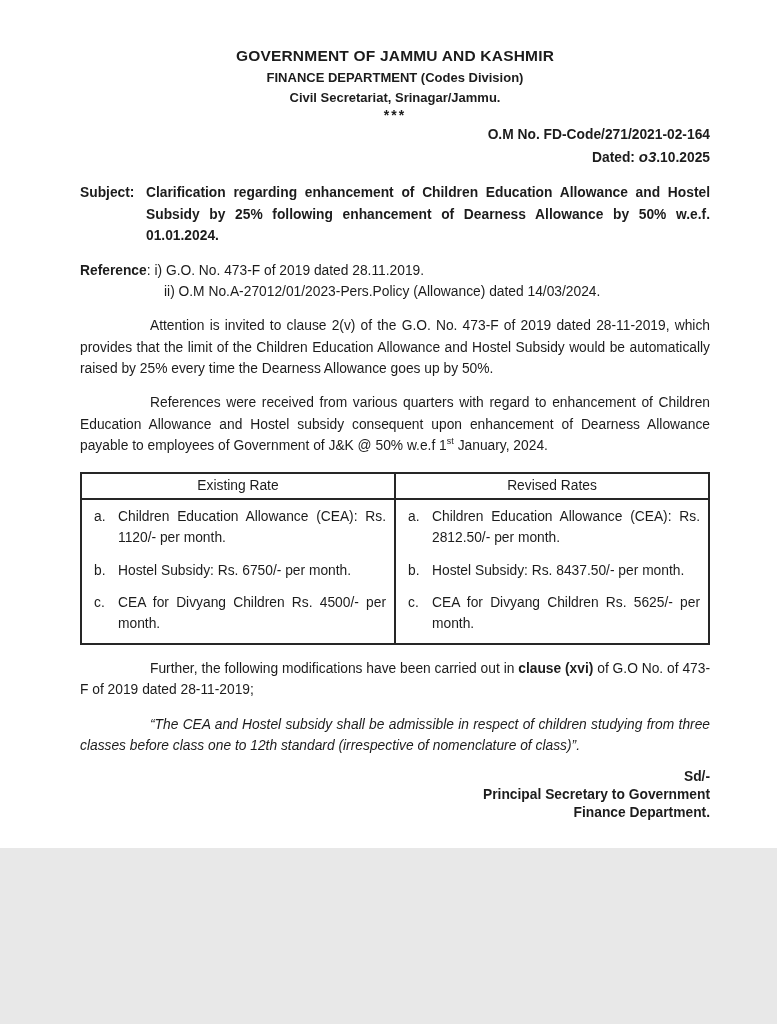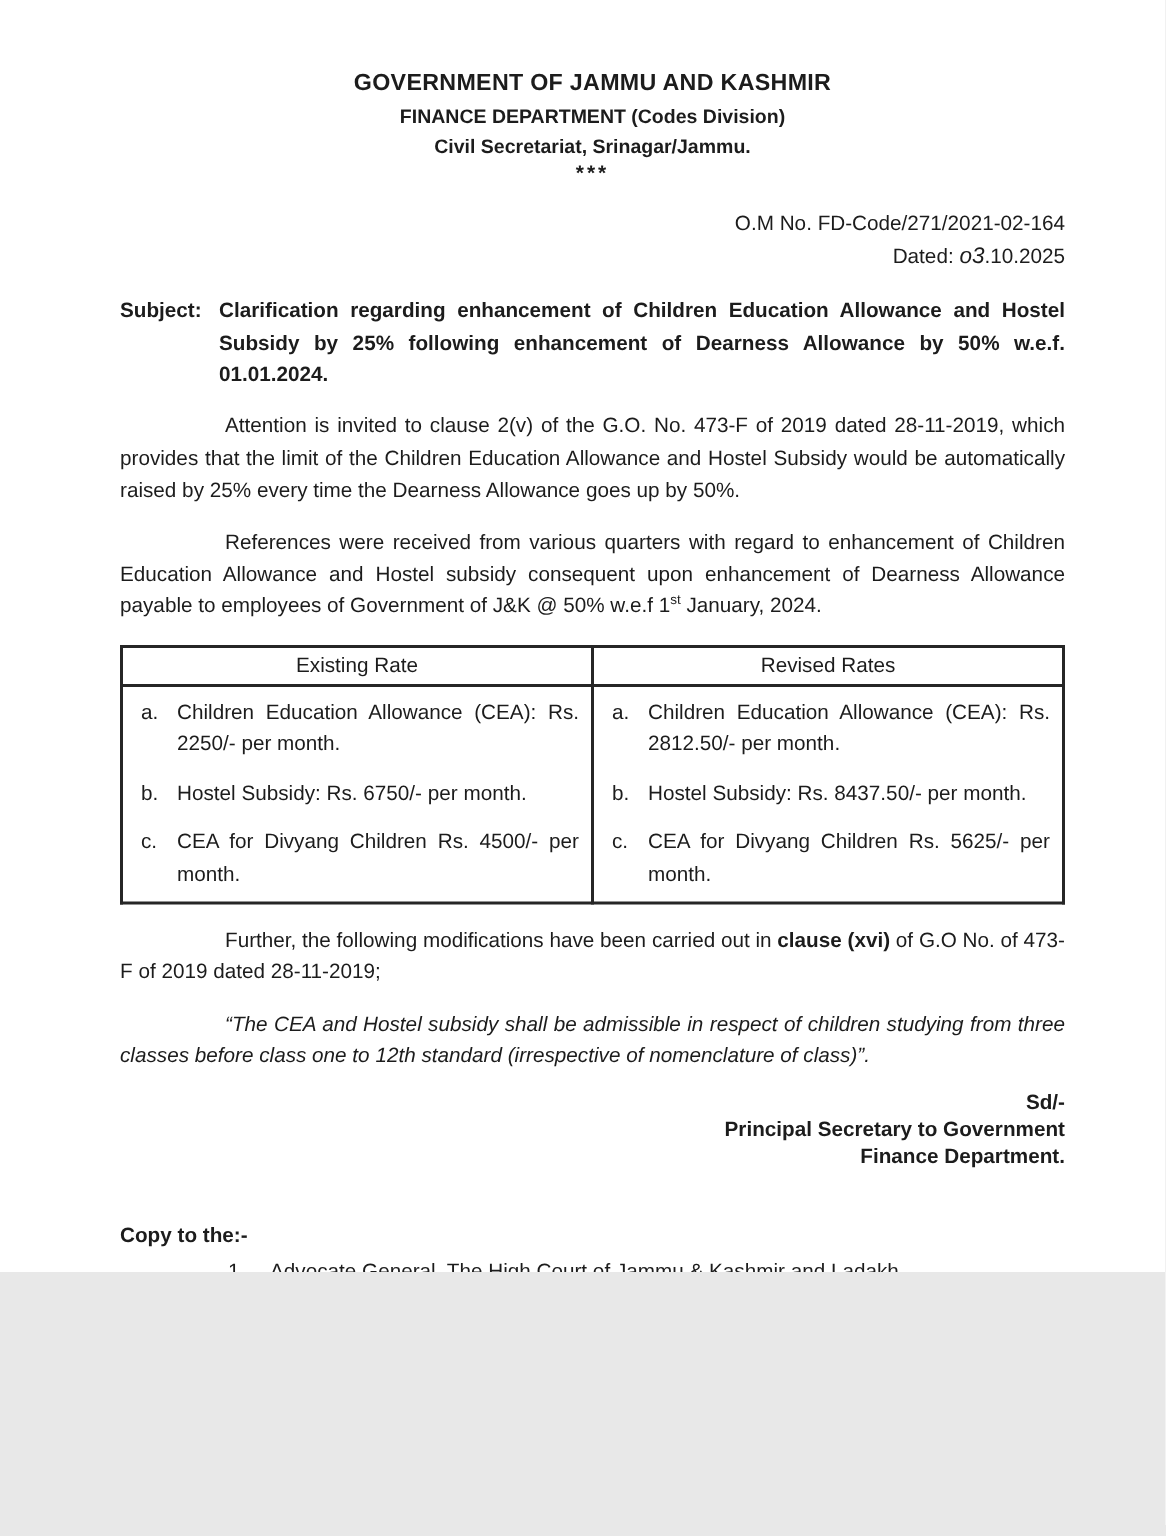--- a/index.html
+++ b/index.html
@@ -14,21 +14,21 @@
     line-height: 1.55;
     box-sizing: border-box;
     padding: 44px 67px 0 80px;
     overflow: hidden;
   }
   .b { font-weight: bold; }
   .header { text-align: center; font-weight: bold; }
   .h1 { font-size: 15.5px; letter-spacing: 0.2px; }
   .h2 { font-size: 13px; }
   .stars { font-size: 14px; line-height: 1.1; letter-spacing: 2px; }
-  .om-block { text-align: right; font-weight: normal; margin-top: 14px; }
+  .om-block { text-align: right; font-weight: bold; }
   .dated-hand { font-size: 15px; font-style: italic; }
   .subject-row { display: flex; margin-top: 14px; font-weight: bold; }
   .subject-label { width: 66px; flex: 0 0 66px; }
   .subject-text { flex: 1; text-align: justify; }
   .reference { margin-top: 13px; }
   .ref-line2 { padding-left: 84px; }
   .para { margin: 13px 0 0 0; text-align: justify; text-indent: 70px; }
   sup { font-size: 9px; line-height: 0; }
   table.rates {
     width: 100%; margin-top: 15px;
@@ -71,39 +71,43 @@
   <div class="om-block">
     <div>O.M No. FD-Code/271/2021-02-164</div>
     <div><span>Dated: </span><span class="dated-hand">o3</span><span>.10.2025</span></div>
   </div>
 
   <div class="subject-row">
     <div class="subject-label">Subject:</div>
     <div class="subject-text">Clarification regarding enhancement of Children Education Allowance and Hostel Subsidy by 25% following enhancement of Dearness Allowance by 50% w.e.f. 01.01.2024.</div>
   </div>
 
+  <div class="reference">
+    <div><span class="b">Reference</span><span>: i) G.O. No. 473-F of 2019 dated 28.11.2019.</span></div>
+    <div class="ref-line2">ii) O.M No.A-27012/01/2023-Pers.Policy (Allowance) dated 14/03/2024.</div>
+  </div>
 
   <p class="para">Attention is invited to clause 2(v) of the G.O. No. 473-F of 2019 dated 28-11-2019, which provides that the limit of the Children Education Allowance and Hostel Subsidy would be automatically raised by 25% every time the Dearness Allowance goes up by 50%.</p>
 
   <p class="para"><span>References were received from various quarters with regard to enhancement of Children Education Allowance and Hostel subsidy consequent upon enhancement of Dearness Allowance payable to employees of Government of J&amp;K @ 50% w.e.f 1</span><sup>st</sup><span> January, 2024.</span></p>
 
 
   <table class="rates">
     <thead>
       <tr>
         <th>Existing Rate</th>
         <th>Revised Rates</th>
       </tr>
     </thead>
     <tbody>
       <tr>
         <td>
           <div class="titem">
               <span class="tm">a.</span>
-              <span class="tt">Children Education Allowance (CEA): Rs. 2250/- per month.</span>
+              <span class="tt">Children Education Allowance (CEA): Rs. 1120/- per month.</span>
             </div>
           <div class="titem">
               <span class="tm">b.</span>
               <span class="tt">Hostel Subsidy: Rs. 6750/- per month.</span>
             </div>
           <div class="titem">
               <span class="tm">c.</span>
               <span class="tt">CEA for Divyang Children Rs. 4500/- per month.</span>
             </div>
         </td>

